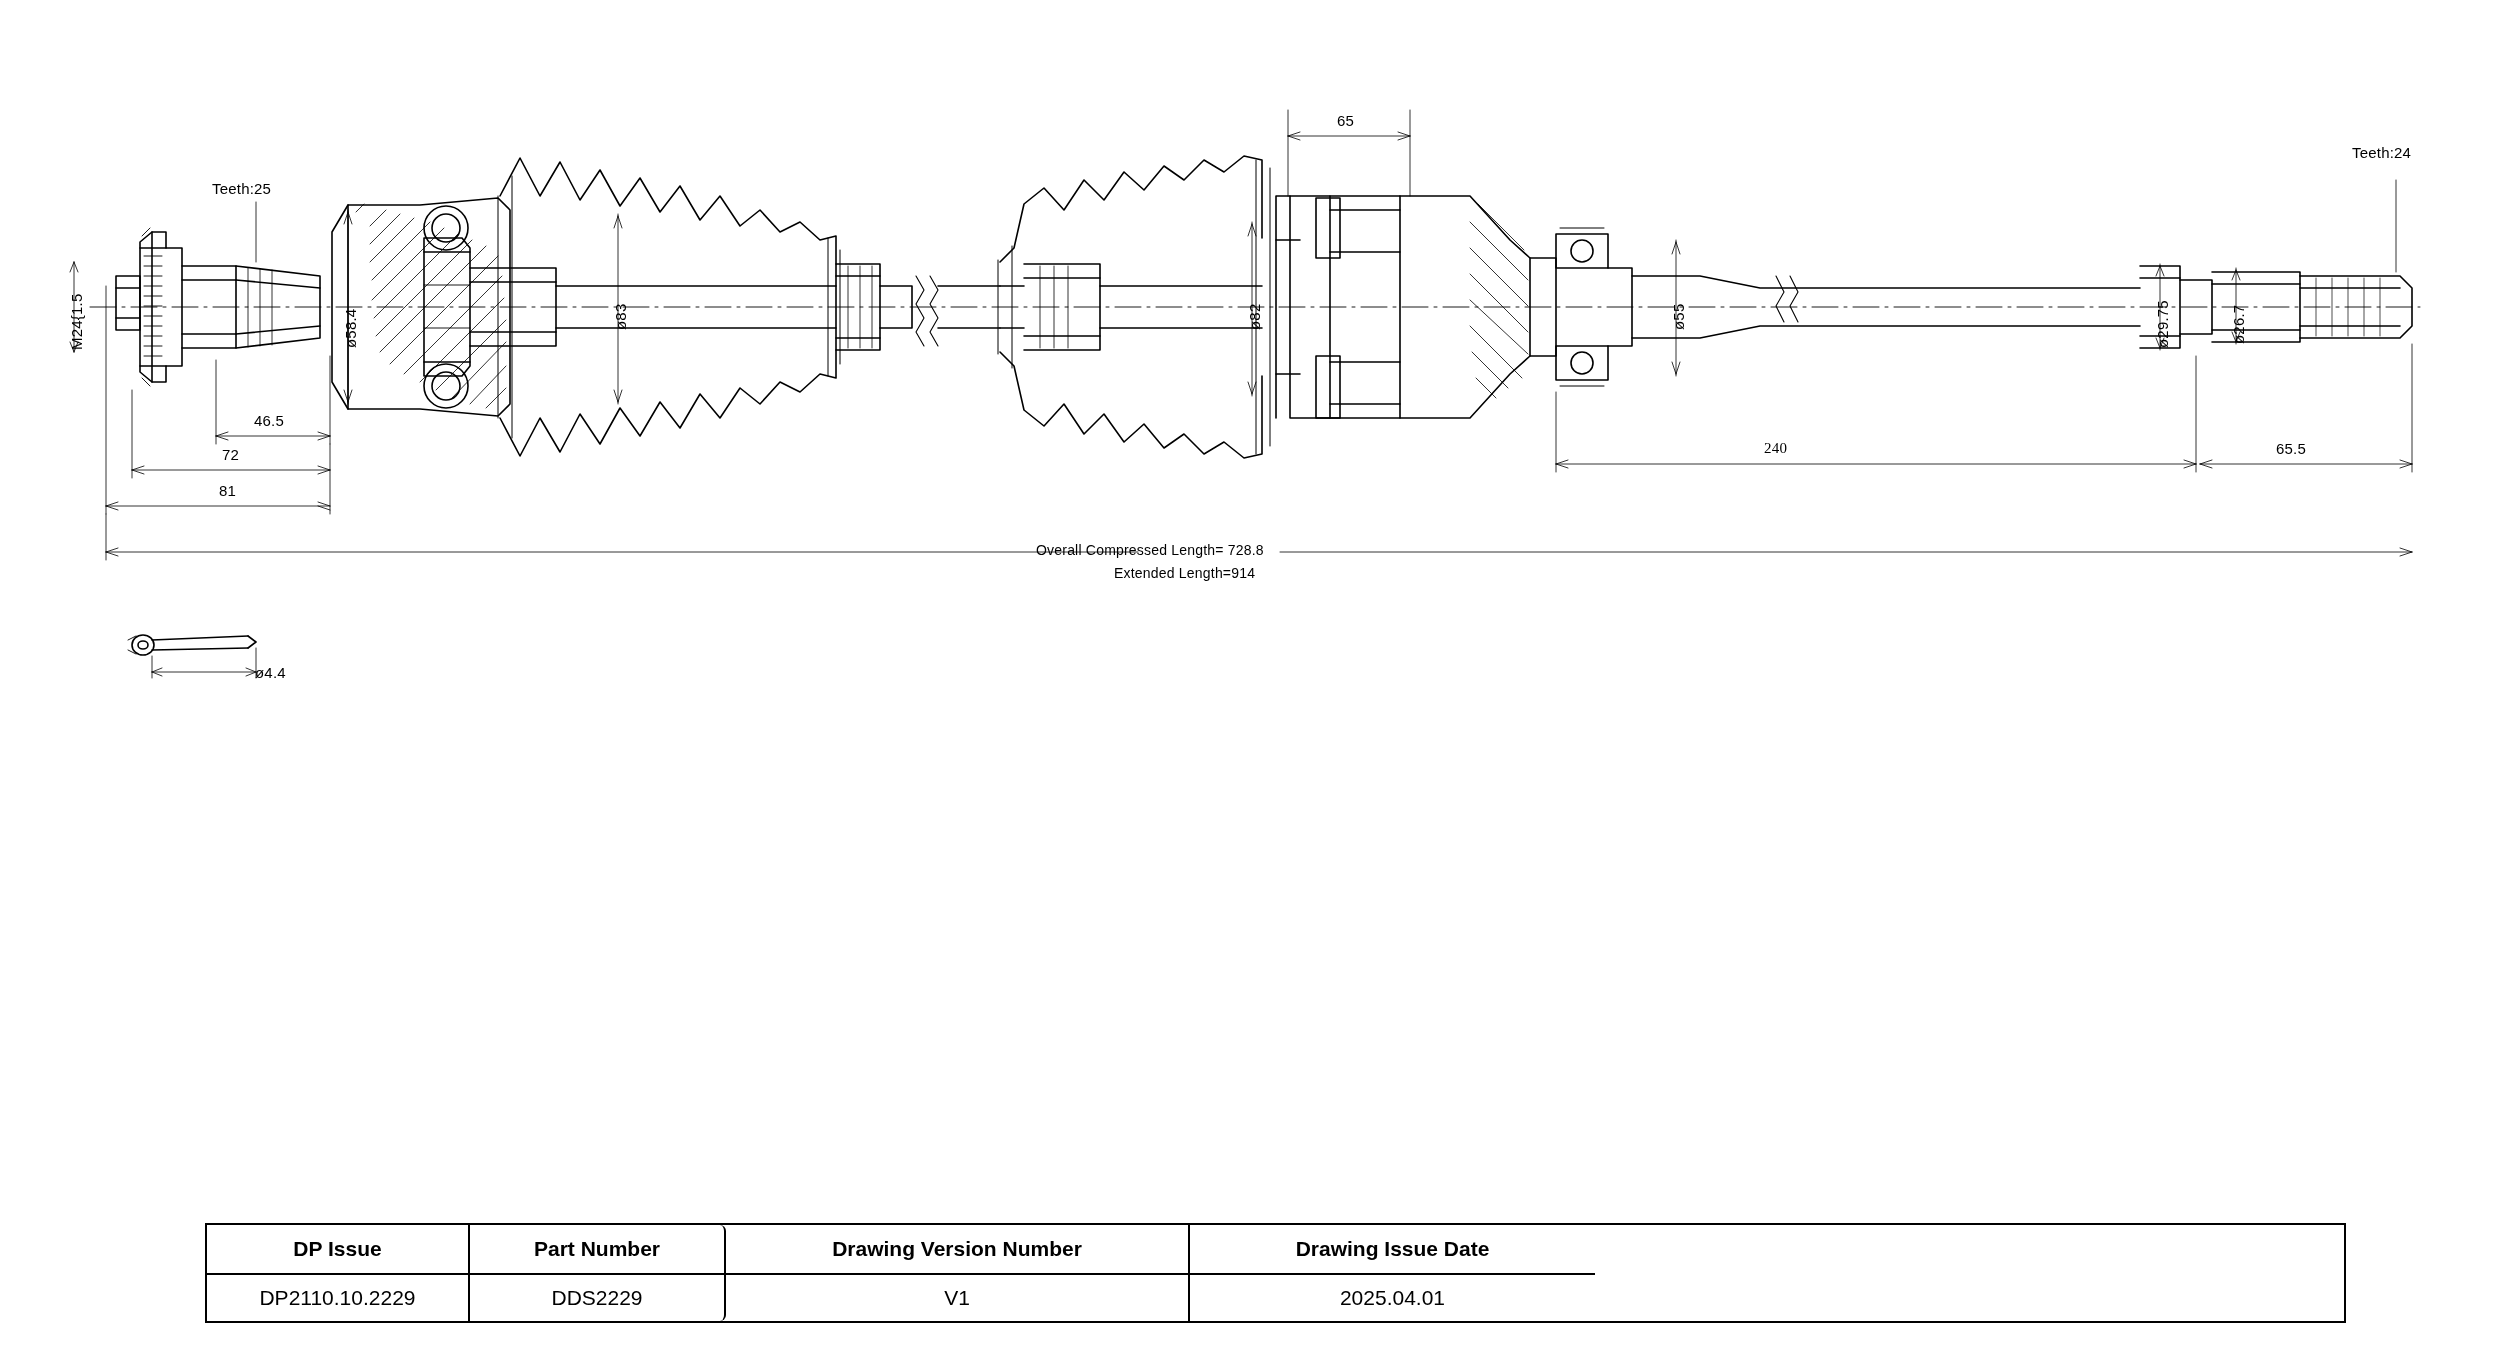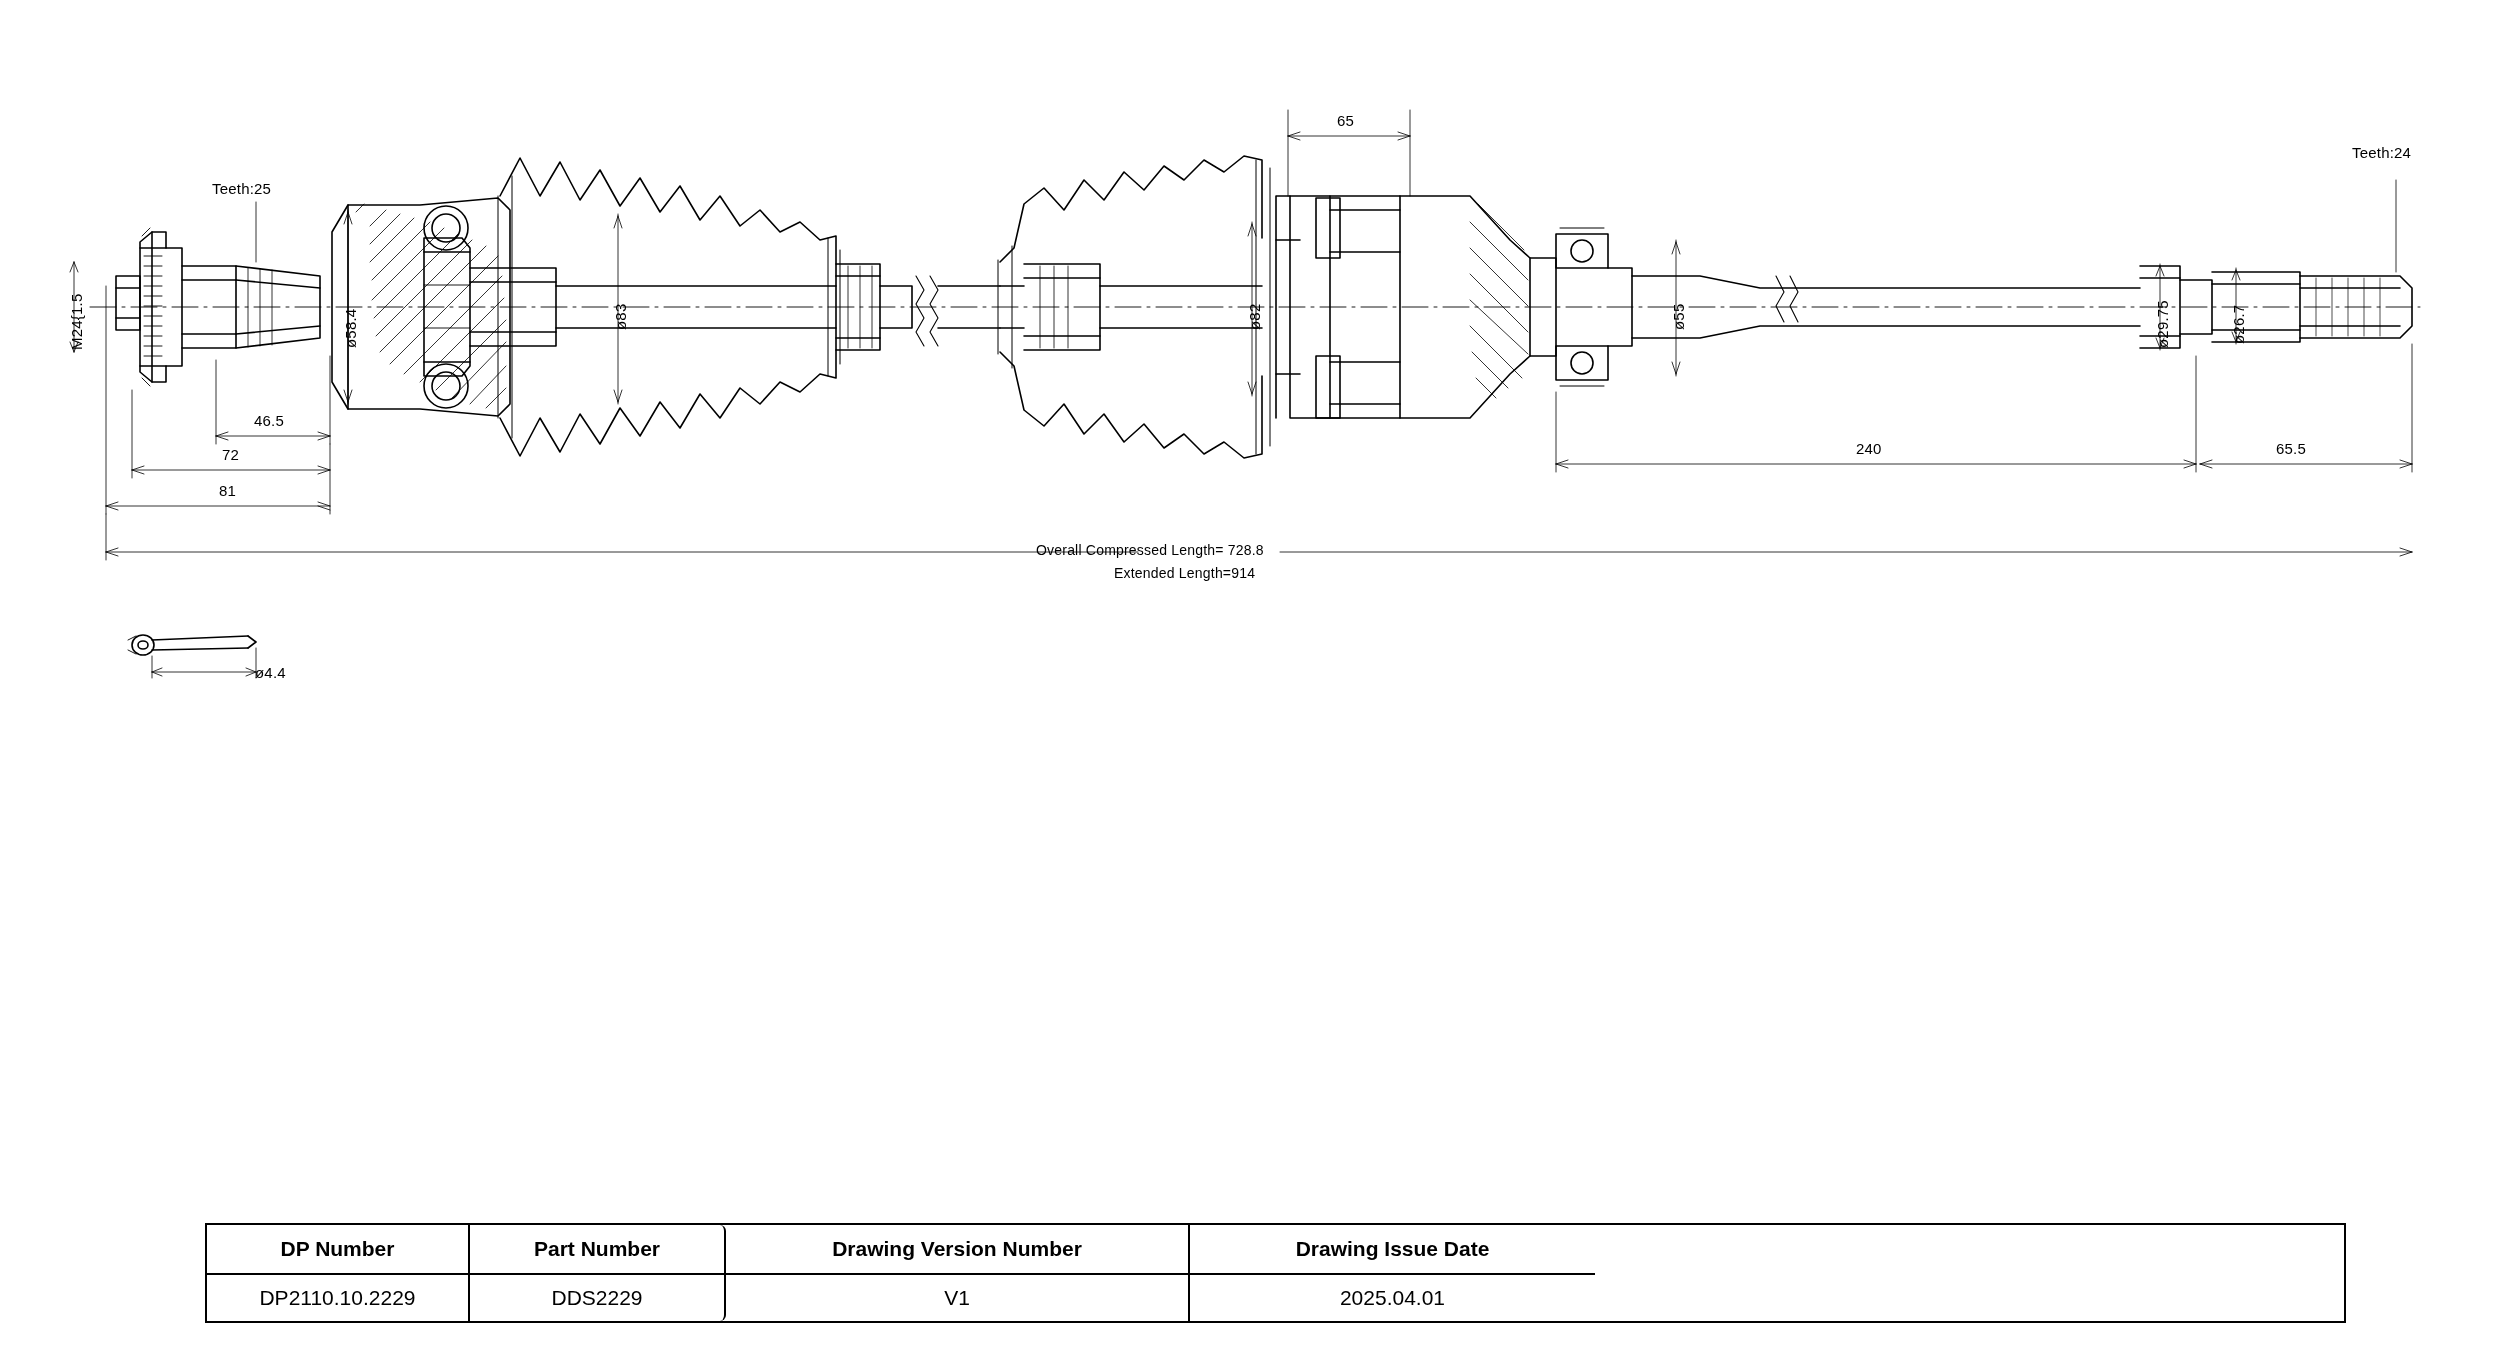--- a/index.html
+++ b/index.html
@@ -324,31 +324,31 @@
   <div class="lbl vert" style="left:612px; top:330px;">ø83</div>
   <div class="lbl vert" style="left:1246px; top:330px;">ø82</div>
   <div class="lbl vert" style="left:1670px; top:330px;">ø55</div>
   <div class="lbl vert" style="left:2154px; top:348px;">ø29.75</div>
   <div class="lbl vert" style="left:2230px; top:344px;">ø26.7</div>
 
   <div class="lbl" style="left:254px; top:412px;">46.5</div>
   <div class="lbl" style="left:222px; top:446px;">72</div>
   <div class="lbl" style="left:219px; top:482px;">81</div>
   <div class="lbl" style="left:1337px; top:112px;">65</div>
-  <div class="lbl" style="left:1856px; top:440px;">240</div>
+  <div class="lbl" style="left:1764px; top:440px;font-family:Liberation Serif, serif;">240</div>
   <div class="lbl" style="left:2276px; top:440px;">65.5</div>
 
   <div class="lbl" style="left:1036px; top:542px; font-size:14px;">Overall  Compressed  Length= 728.8</div>
   <div class="lbl" style="left:1114px; top:565px; font-size:14px;">Extended  Length=914</div>
 
   <div class="lbl" style="left:255px; top:664px;">ø4.4</div>
 
   <div class="titleblock">
     <div class="tb-col w-dp">
-      <div class="tb-head">DP Number</div>
+      <div class="tb-head">DP Issue</div>
       <div class="tb-val">DP2110.10.2229</div>
     </div>
     <div class="tb-col w-part">
       <div class="tb-head">Part Number</div>
       <div class="tb-val">DDS2229</div>
     </div>
     <div class="tb-col w-ver">
       <div class="tb-head">Drawing Version Number</div>
       <div class="tb-val">V1</div>
     </div>

